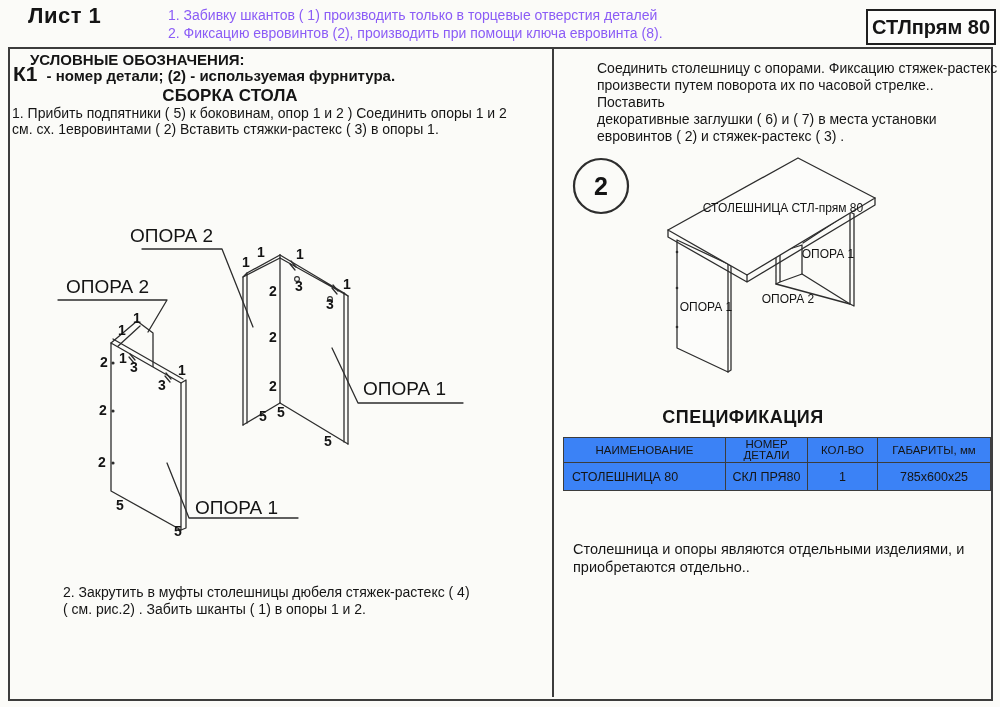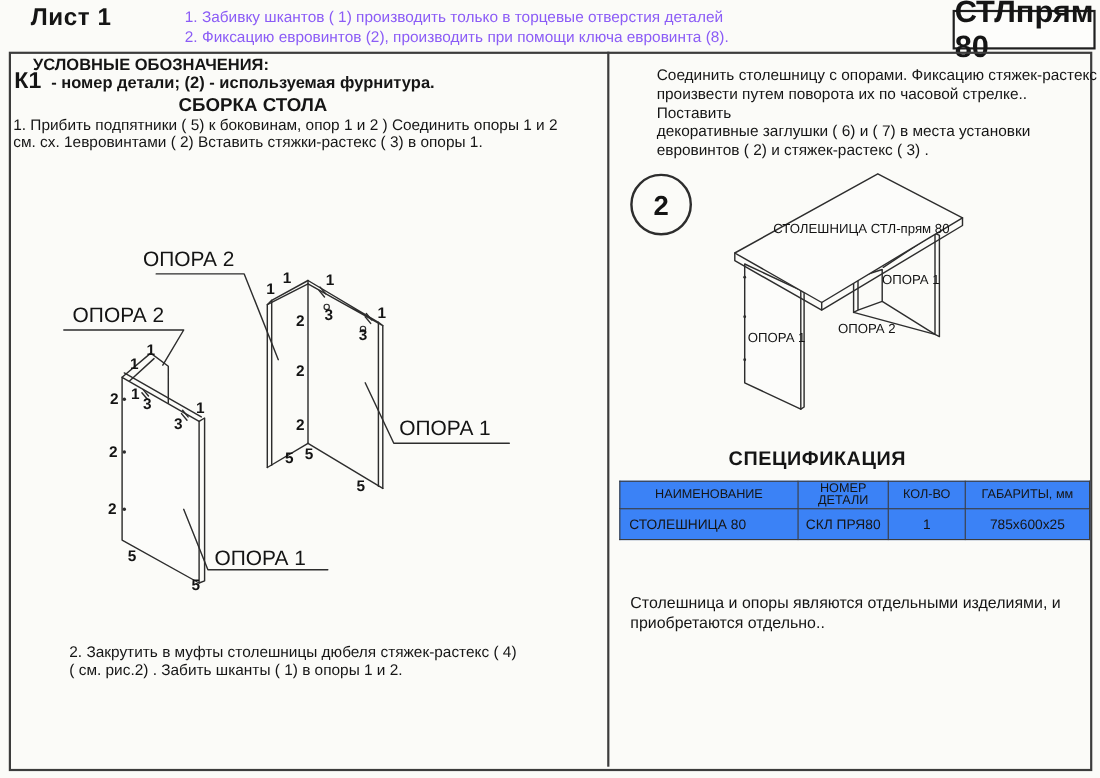--- a/index.html
+++ b/index.html
@@ -9,21 +9,21 @@
     font-family:"Liberation Sans", sans-serif;
   }
   .abs{position:absolute;}
   .pre{white-space:pre-line;}
 
   
   .sheet-title{left:28px;top:3px;font-size:22px;font-weight:bold;letter-spacing:.5px;}
   .header-notes{left:168px;top:6px;font-size:14px;line-height:18px;color:#8b5cf6;}
   .code-box{left:866px;top:9px;width:126px;height:32px;border:2px solid #1f1f1f;
     display:flex;align-items:center;justify-content:center;
-    font-size:28px;font-weight:bold;background:#fdfdfb;}
+    font-size:20px;font-weight:bold;background:#fdfdfb;}
 
   
   .main-frame{left:8px;top:47px;width:981px;height:650px;border:2px solid #3c3c3c;}
   .v-divider{left:552px;top:47px;width:0;height:650px;border-left:2px solid #3c3c3c;}
 
   
   .legend-title{left:30px;top:51px;font-size:15px;font-weight:bold;text-align:center;}
   .legend-line{left:13px;top:62px;display:flex;align-items:baseline;gap:9px;}
   .legend-symbol{font-size:21px;font-weight:bold;}
   .legend-desc{font-size:15px;font-weight:bold;}

